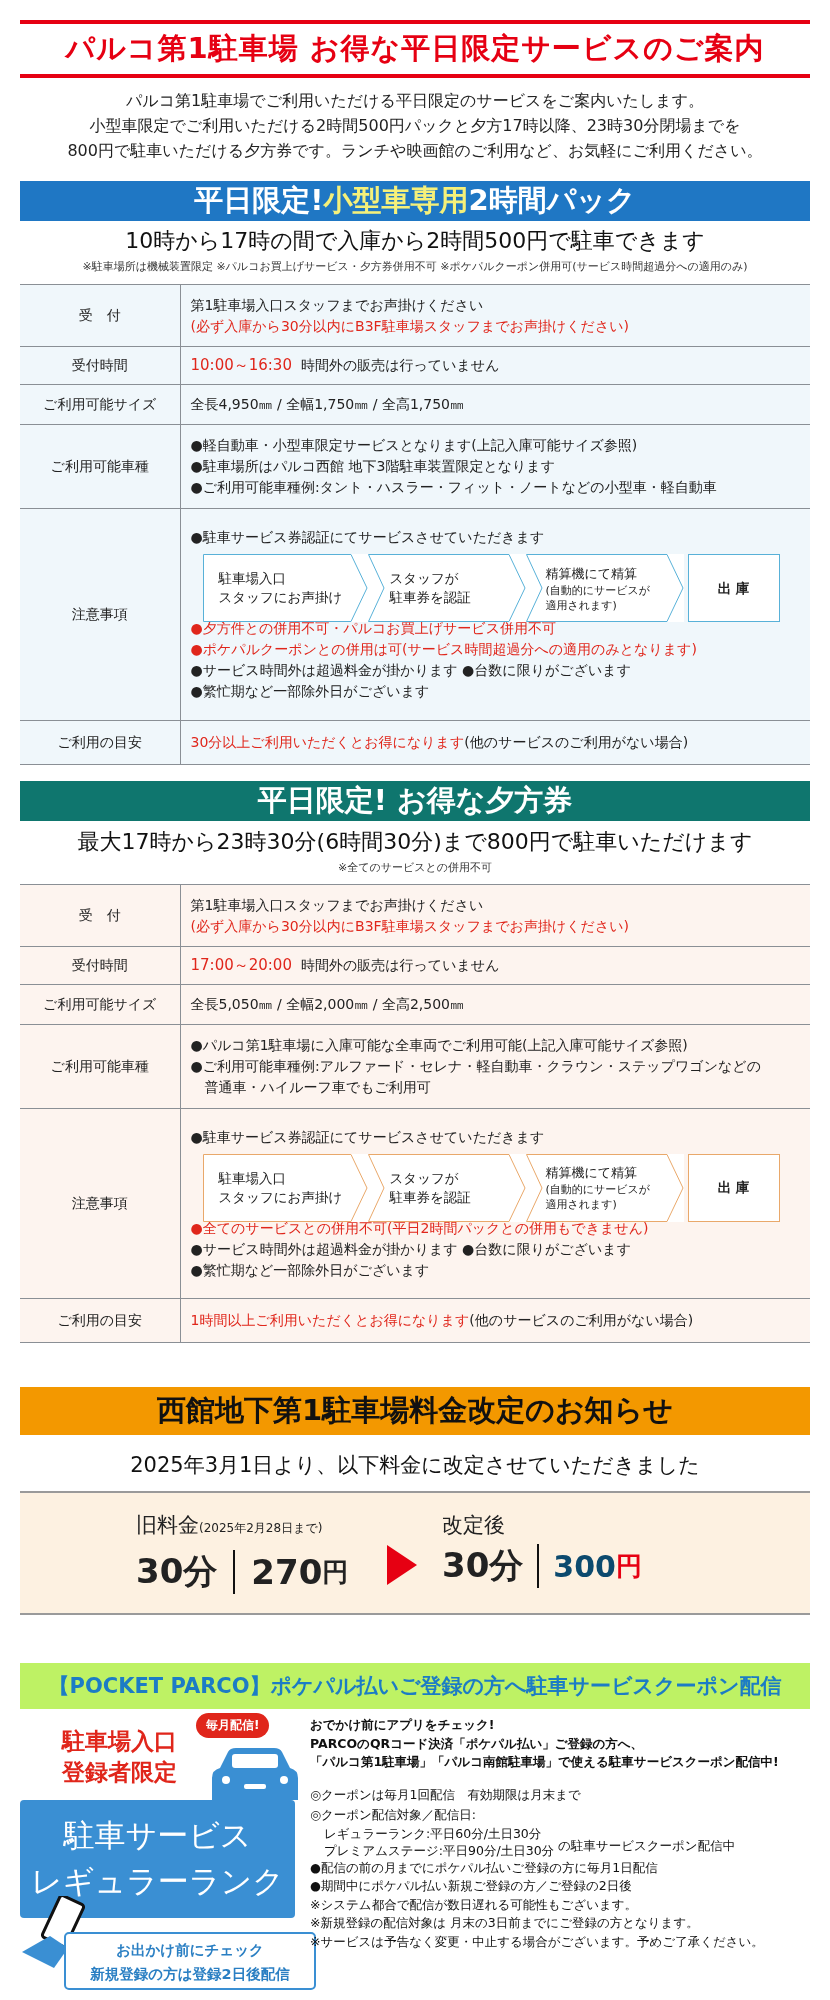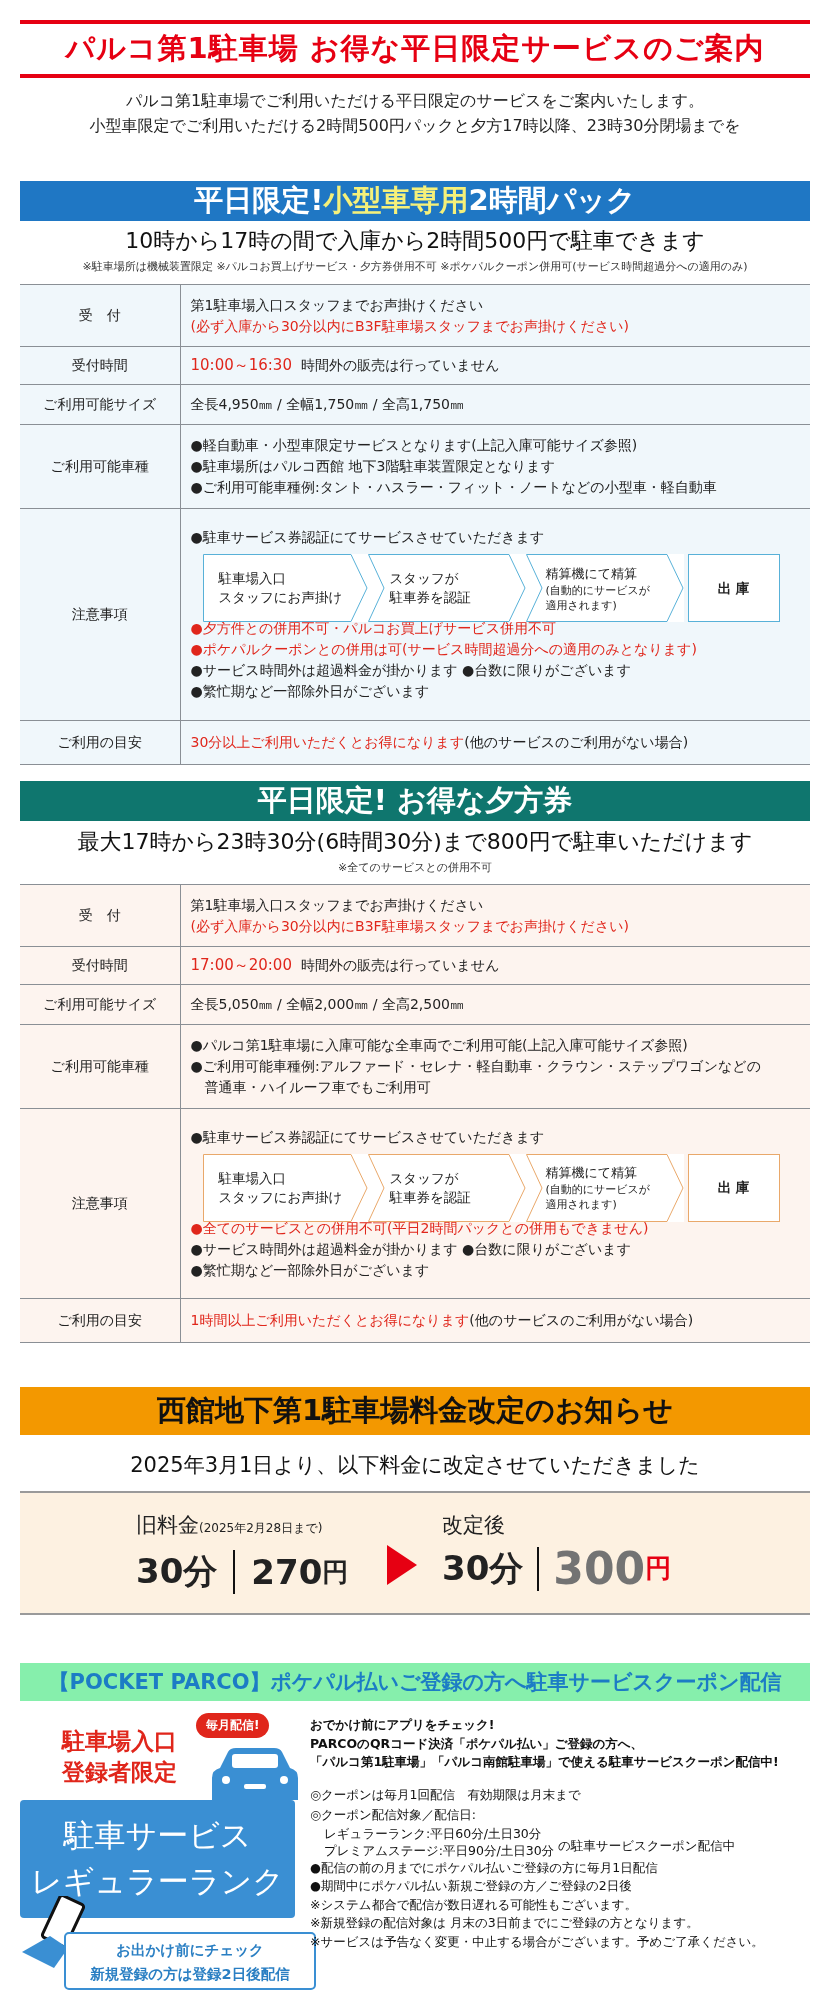--- a/index.html
+++ b/index.html
@@ -19,31 +19,32 @@
 table.info.blue-t td{background:#f0f7fb}
 table.info.org-t td{background:#fdf4ef}
 .red{color:#e0261b}
 .line{line-height:21px}
 .flow{display:flex;gap:0;margin:6px 0 8px 12px;height:56px}
 .step{position:relative;height:68px;display:flex;align-items:center;font-size:13.5px;line-height:19px;padding-left:16px;background:#fff}
 .step svg{position:absolute;left:0;top:0}
 .step span{position:relative;z-index:1}
 .fee-band{background:#f39800;height:48px;display:flex;align-items:center;justify-content:center;font-size:29px;font-weight:bold;color:#111}
 .fee-box{background:#fdf1e1;border-top:2px solid #9a9a9a;border-bottom:2px solid #9a9a9a;height:124px;position:absolute;left:20px;width:790px}
-.pp-band{background:#86efac;height:38px;display:flex;align-items:center;justify-content:center;color:#1c7cc5;font-size:21px;font-weight:bold}
+.pp-band{background:#bef264;height:46px;display:flex;align-items:center;justify-content:center;color:#1c7cc5;font-size:21px;font-weight:bold}
 .pp-right{position:absolute;left:310px;top:1716px;width:510px;font-size:12.5px;line-height:18.5px;color:#111}
 .pp-right .b{font-weight:bold}
 </style>
 </head>
 <body>
 
 <div class="wrap main-title">パルコ第1駐車場 お得な平日限定サービスのご案内</div>
 <div class="wrap intro">
   <div>パルコ第1駐車場でご利用いただける平日限定のサービスをご案内いたします。</div>
   <div>小型車限定でご利用いただける2時間500円パックと夕方17時以降、23時30分閉場までを</div>
+  <div>800円で駐車いただける夕方券です。ランチや映画館のご利用など、お気軽にご利用ください。</div>
 </div>
 
 <div class="wrap band blue" style="top:181px">
   <span>平日限定! </span>
     <span class="yel">小型車専用</span>
     <span>2時間パック</span>
 </div>
 <div class="wrap lead" style="top:226px">10時から17時の間で入庫から2時間500円で駐車できます</div>
 <div class="wrap note" style="top:259px">※駐車場所は機械装置限定 ※パルコお買上げサービス・夕方券併用不可 ※ポケパルクーポン併用可(サービス時間超過分への適用のみ)</div>
 
@@ -208,21 +209,21 @@
     <span>270</span>
       <span style="font-size:26px">円</span>
   </div>
   <svg style="position:absolute;left:367px;top:52px" width="30" height="40">
       <polygon points="0,0 30,20 0,40" fill="#e60012"></polygon>
     </svg>
   <div style="position:absolute;left:422px;top:18px;font-size:21px">改定後</div>
   <div style="position:absolute;left:422px;top:50px;display:flex;align-items:center;font-weight:bold">
     <span style="font-size:34px">30分</span>
     <span style="display:inline-block;width:2px;height:44px;background:#111;margin:0 14px"></span>
-    <span style="font-size:44px;color:#737373">300</span>
+    <span style="font-size:30px;color:#0c4a6e">300</span>
       <span style="font-size:26px;color:#e60012">円</span>
   </div>
 </div>
 
 <div class="wrap pp-band" style="top:1663px">【POCKET PARCO】ポケパル払いご登録の方へ駐車サービスクーポン配信</div>
 
 <div style="position:absolute;left:20px;top:1710px;width:285px;height:285px">
   <div style="position:absolute;left:12px;top:16px;color:#e0261b;font-weight:bold;font-size:23px;line-height:31px;text-align:center;width:175px">
     <div>駐車場入口</div>
     <div>登録者限定</div>

